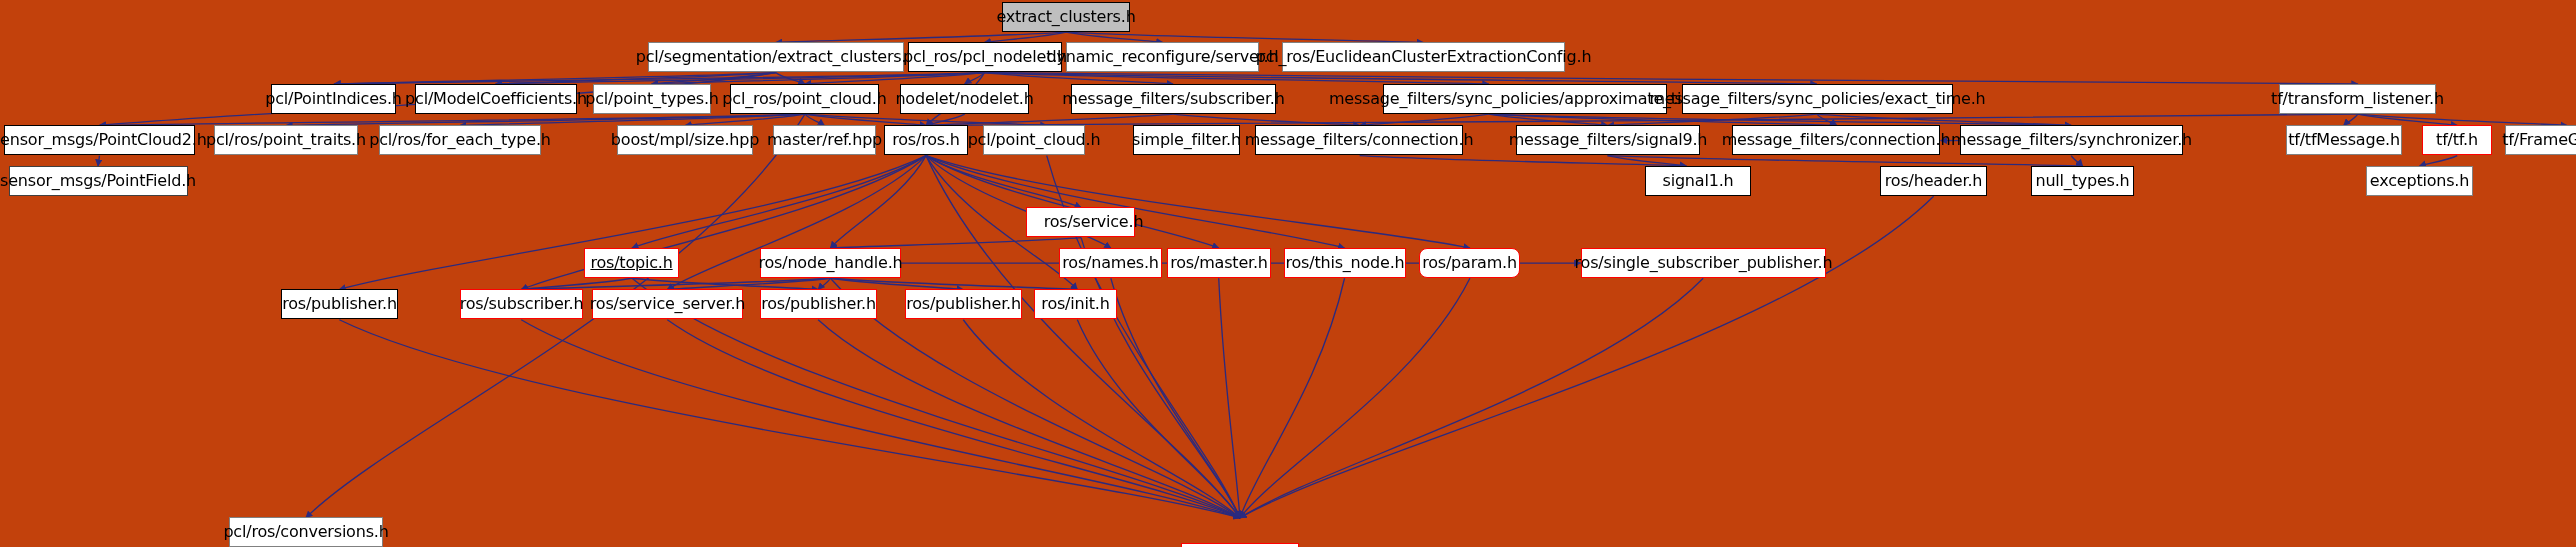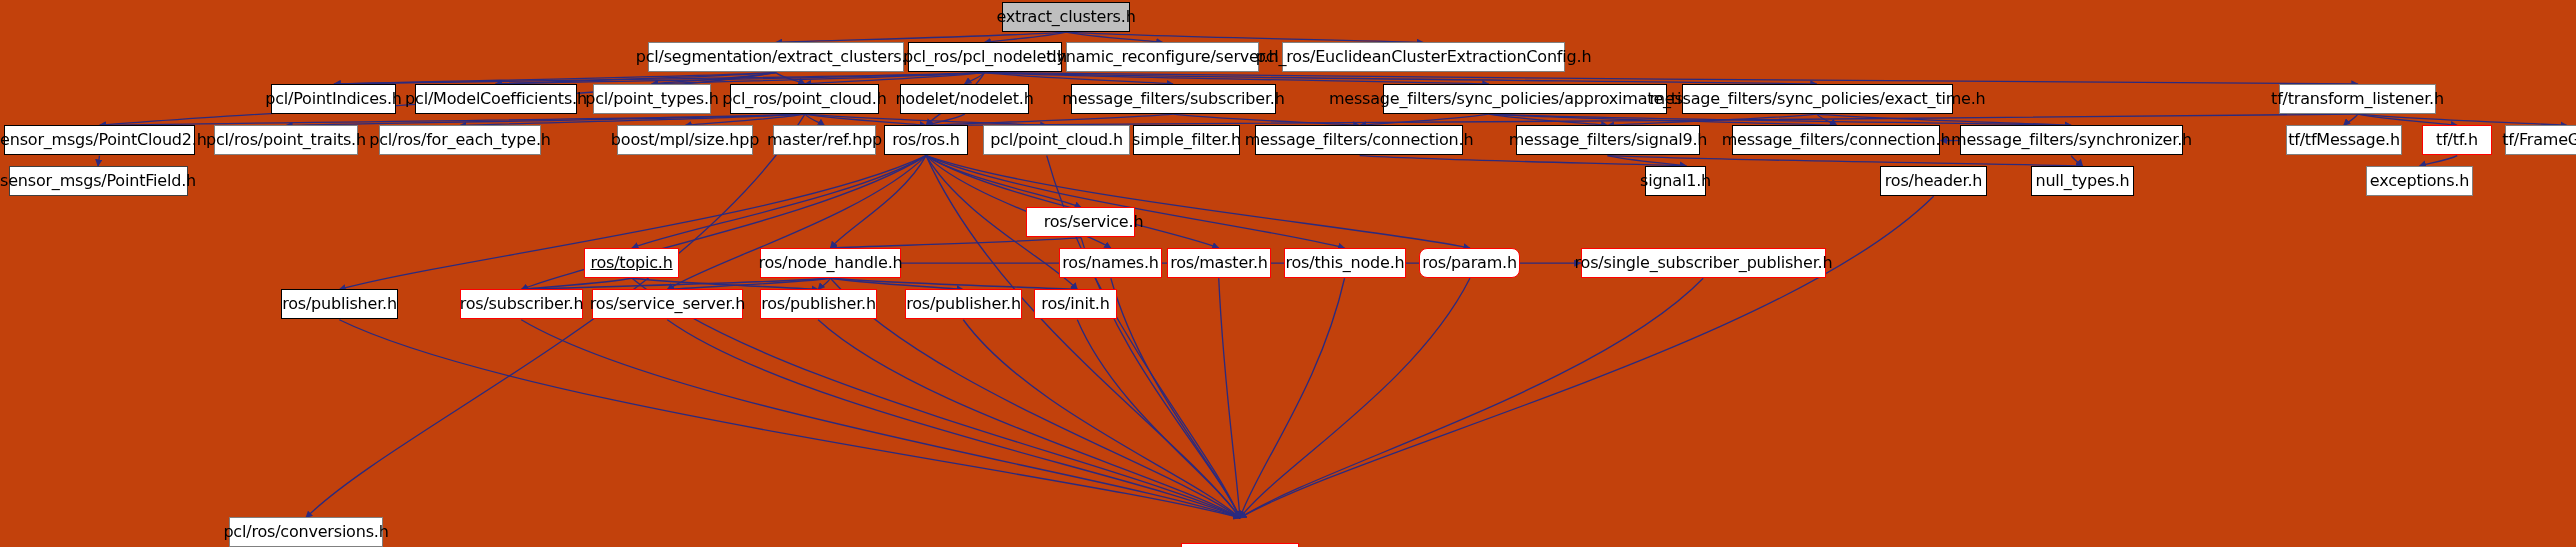--- a/index.html
+++ b/index.html
@@ -177,21 +177,21 @@
       </div>
       <div class="node " style="left: 617px; top: 125px; width: 136px;">
         <span class="lbl">boost/mpl/size.hpp</span>
       </div>
       <div class="node " style="left: 773px; top: 125px; width: 103px;">
         <span class="lbl">master/ref.hpp</span>
       </div>
       <div class="node black" style="left: 884px; top: 125px; width: 84px;">
         <span class="lbl">ros/ros.h</span>
       </div>
-      <div class="node " style="left: 983px; top: 125px; width: 147px;">
+      <div class="node " style="left: 983px; top: 125px; width: 102px;">
         <span class="lbl">pcl/point_cloud.h</span>
       </div>
       <div class="node black" style="left: 1133px; top: 125px; width: 107px;">
         <span class="lbl">simple_filter.h</span>
       </div>
       <div class="node black" style="left: 1255px; top: 125px; width: 208px;">
         <span class="lbl">message_filters/connection.h</span>
       </div>
       <div class="node black" style="left: 1516px; top: 125px; width: 184px;">
         <span class="lbl">message_filters/signal9.h</span>
@@ -207,21 +207,21 @@
       </div>
       <div class="node red" style="left: 2422px; top: 125px; width: 70px;">
         <span class="lbl">tf/tf.h</span>
       </div>
       <div class="node " style="left: 2505px; top: 125px; width: 123px;">
         <span class="lbl">tf/FrameGraph.h</span>
       </div>
       <div class="node grey" style="left: 8.5px; top: 166px; width: 179px;">
         <span class="lbl">sensor_msgs/PointField.h</span>
       </div>
-      <div class="node black" style="left: 1645px; top: 166px; width: 61px;">
+      <div class="node black" style="left: 1645px; top: 166px; width: 106px;">
         <span class="lbl">signal1.h</span>
       </div>
       <div class="node black" style="left: 1880px; top: 166px; width: 107px;">
         <span class="lbl">ros/header.h</span>
       </div>
       <div class="node black" style="left: 2031px; top: 166px; width: 103px;">
         <span class="lbl">null_types.h</span>
       </div>
       <div class="node " style="left: 2366px; top: 166px; width: 107px;">
         <span class="lbl">exceptions.h</span>

